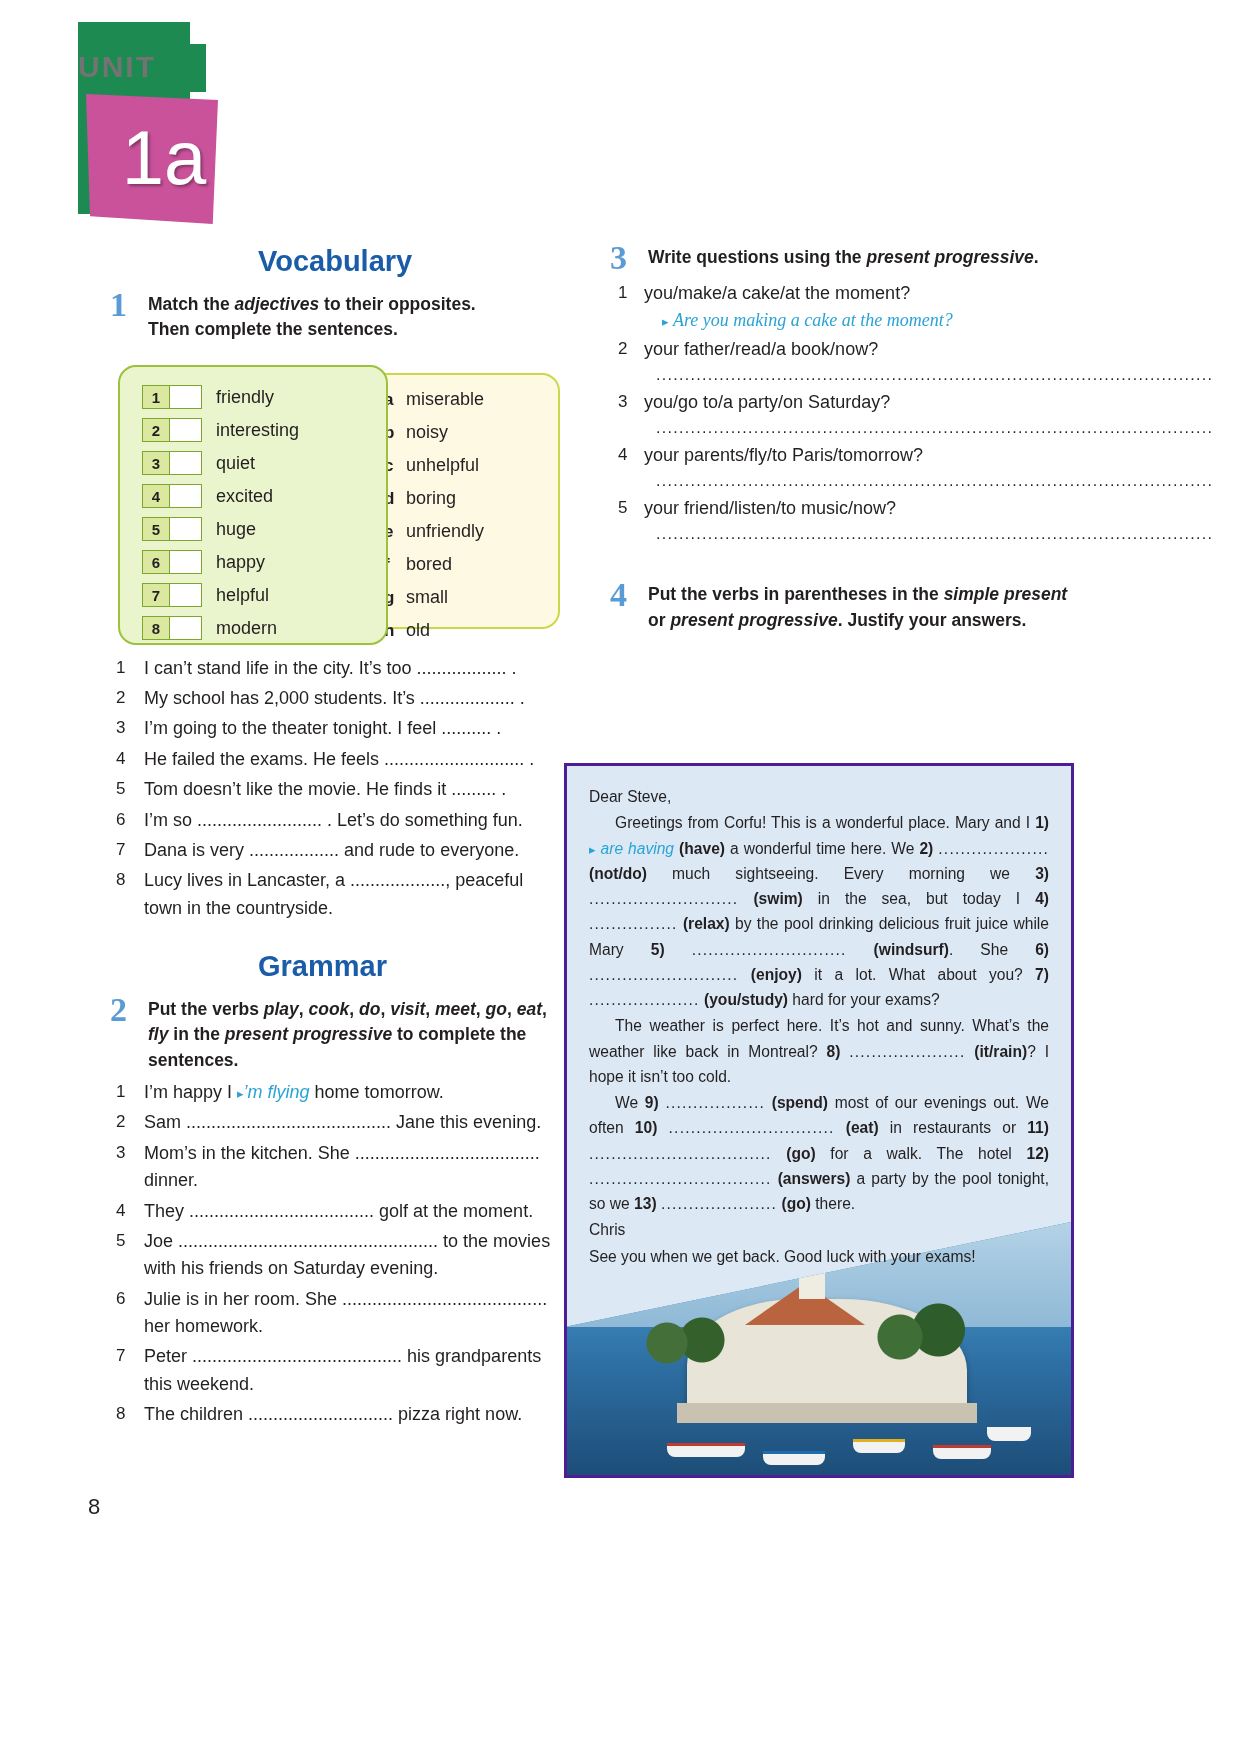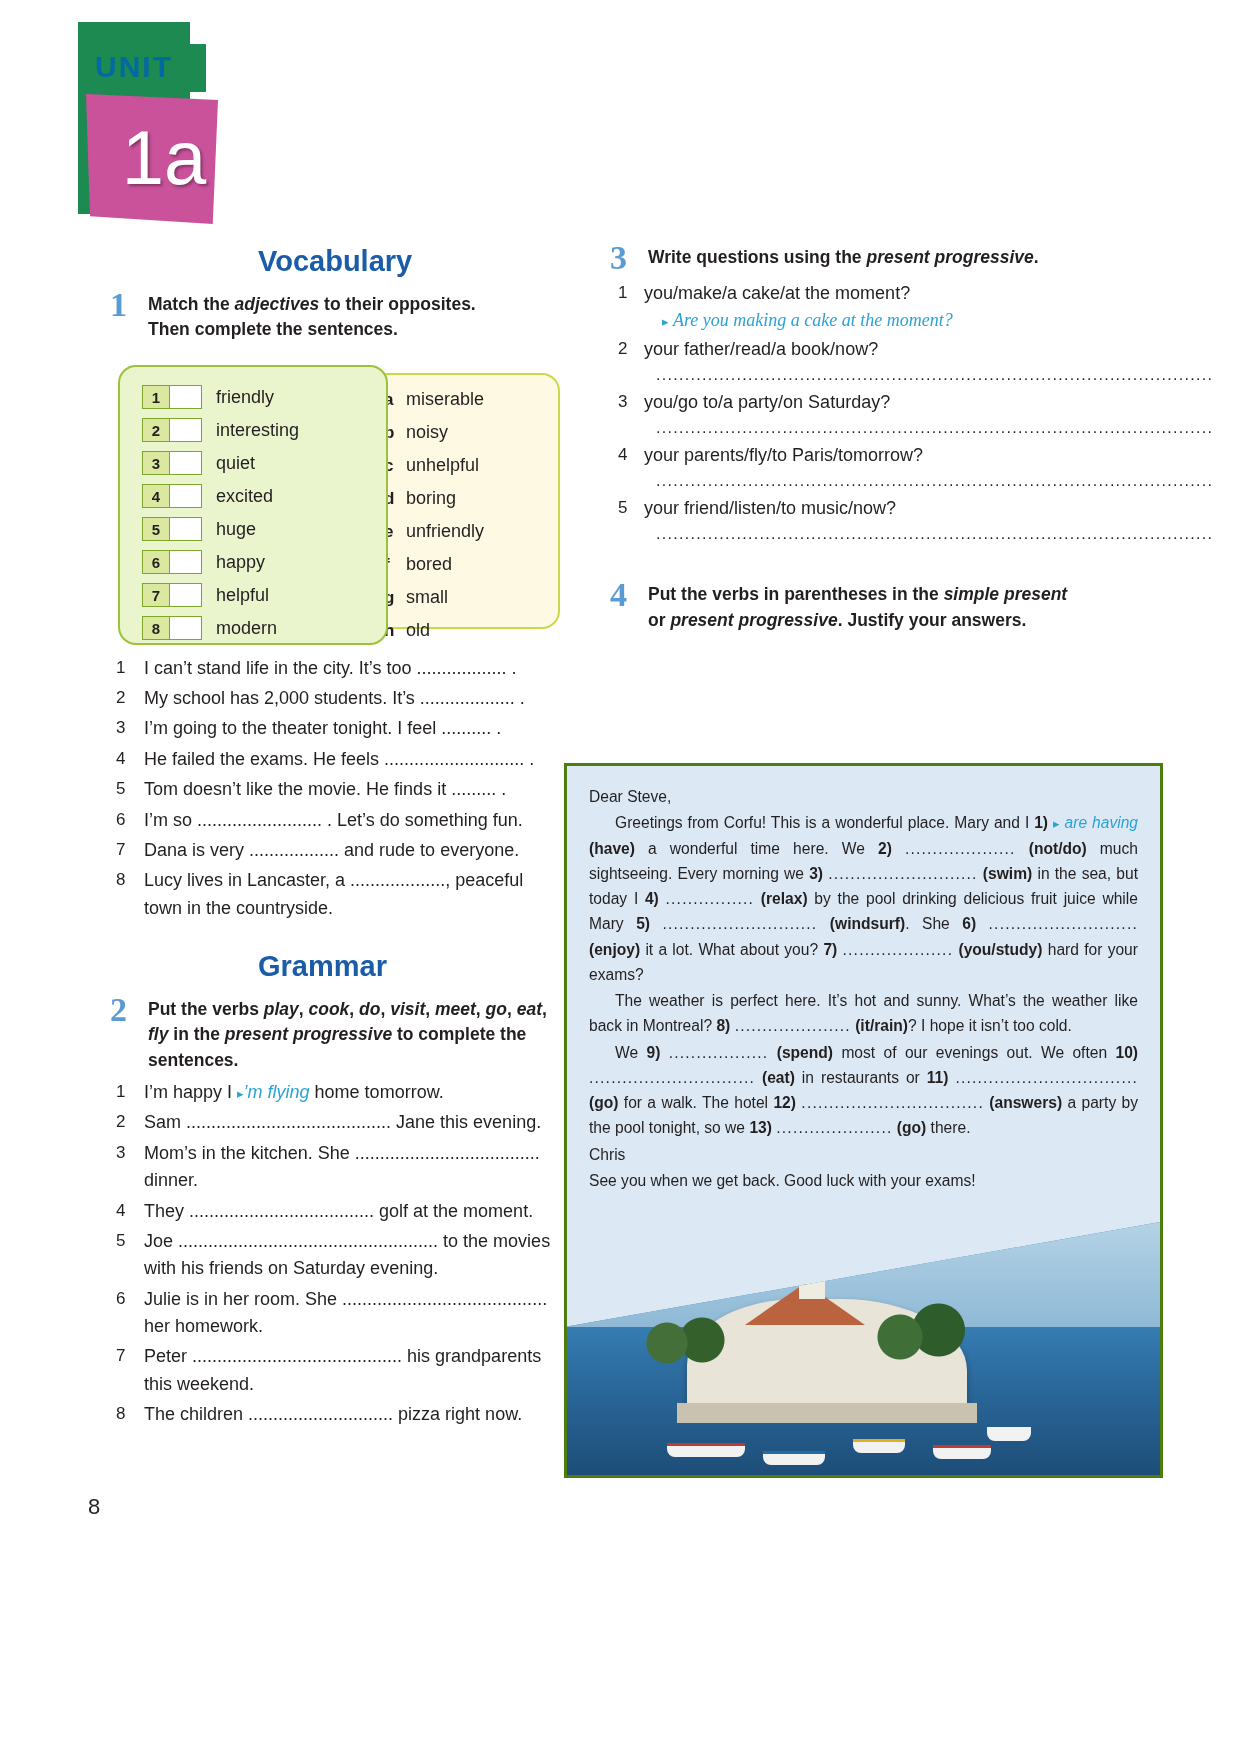--- a/index.html
+++ b/index.html
@@ -12,21 +12,21 @@
     position:relative;
     overflow:hidden;
   }
 
   
   .unit-badge { position:absolute; left:78px; top:22px; width:130px; height:200px; }
   .unit-badge .green { position:absolute; left:0; top:0; width:112px; height:192px; background:#1d8a52; }
   .unit-badge .green-tab { position:absolute; left:112px; top:22px; width:16px; height:48px; background:#1d8a52; }
   .unit-badge .unit-text {
     position:absolute; left:0; top:28px; width:112px;
-    text-align:center; color:#0369a1;
+    color:#737373;
     font-family:"Liberation Sans", sans-serif;
     font-weight:bold; font-size:30px; letter-spacing:2px;
   }
   .unit-badge .pink {
     position:absolute; left:8px; top:72px; width:132px; height:130px;
     background:#c9529b;
     clip-path: polygon(0 0, 100% 6px, 96% 100%, 4px 94%);
   }
   .unit-badge .pink-num {
     position:absolute; left:20px; top:70px; width:132px; height:130px;
@@ -97,22 +97,22 @@
   .arrow { color:#2aa3d4; font-size:13px; }
 
   
   ol.q { list-style:none; margin:10px 0 0 0; padding:0; }
   ol.q > li { position:relative; padding-left:34px; margin-bottom:2px; font-size:18px; line-height:1.5; }
   ol.q > li .n { position:absolute; left:8px; top:0; font-size:17px; }
   .ansline { margin-left:12px; color:#231f20; letter-spacing:1.3px; font-size:16px; }
 
   
   .letter {
-    position:absolute; left:564px; top:763px; width:599px; height:715px;
-    border:3px solid #4d7c0f; background:#dce9f5;
+    position:absolute; left:564px; top:763px; width:510px; height:715px;
+    border:3px solid #4c1d95; background:#dce9f5;
     overflow:hidden;
   }
   .letter-inner {
     position:relative; z-index:3; padding:18px 22px 0 22px;
     font-size:15.6px; line-height:1.62; color:#231f20;
     text-align:justify;
   }
   .letter-inner p { margin:0 0 1px 0; }
   .letter-inner p.indent { text-indent:26px; }
   .letter b { font-weight:bold; }

